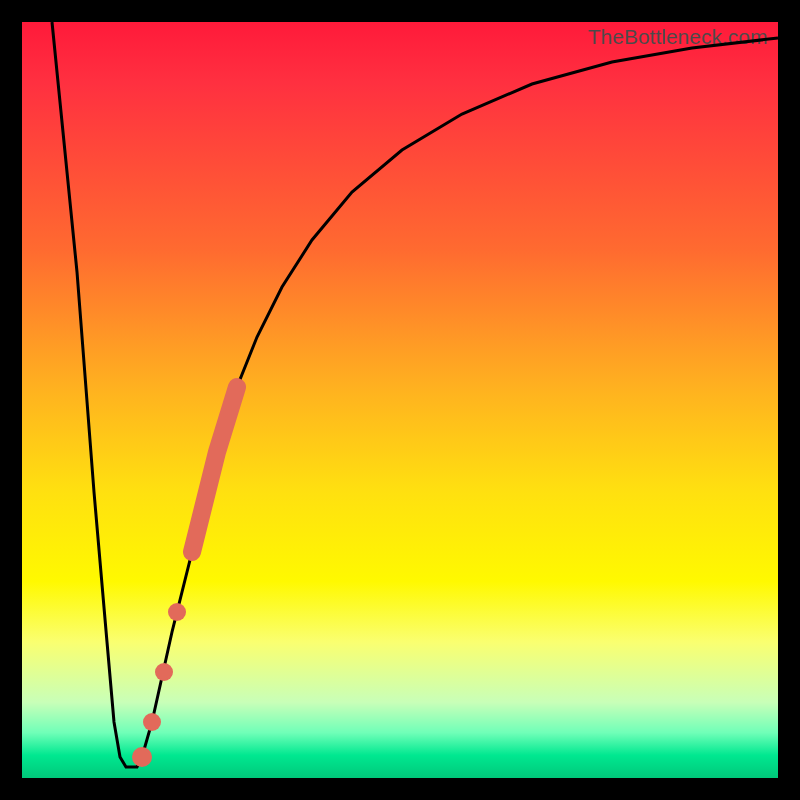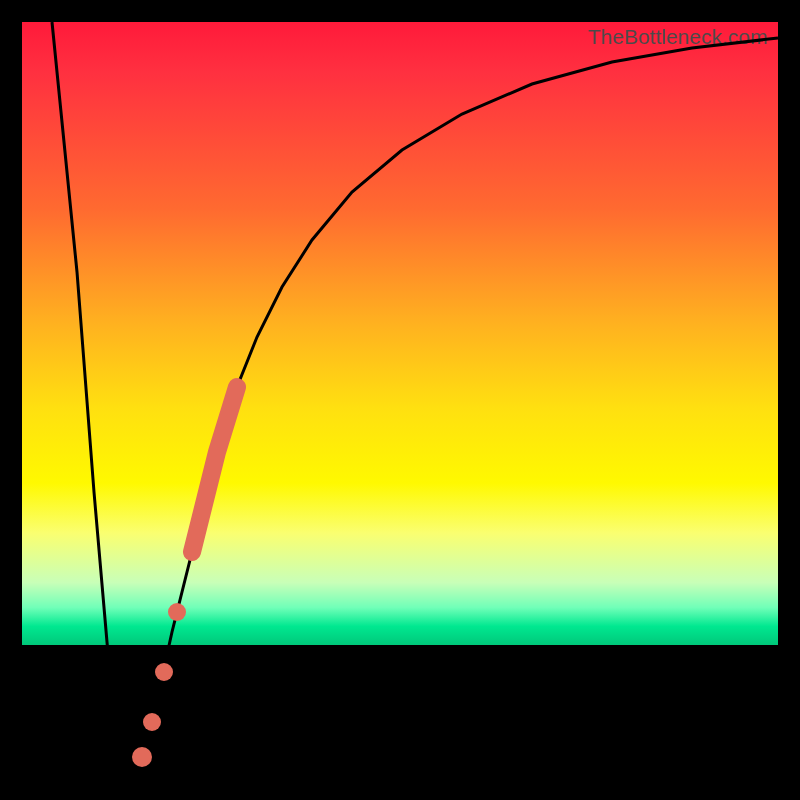--- a/index.html
+++ b/index.html
@@ -15,21 +15,21 @@
     position: relative;
     width: 800px;
     height: 800px;
     background: #000;
   }
   .plot-area {
     position: absolute;
     left: 22px;
     top: 22px;
     width: 756px;
-    height: 623px;
+    height: 756px;
     background: linear-gradient(
       to bottom,
       #ff1a3a 0%,
       #ff3040 8%,
       #ff6a30 30%,
       #ffb020 48%,
       #ffe010 62%,
       #fff900 74%,
       #faff70 82%,
       #c8ffb8 90%,

